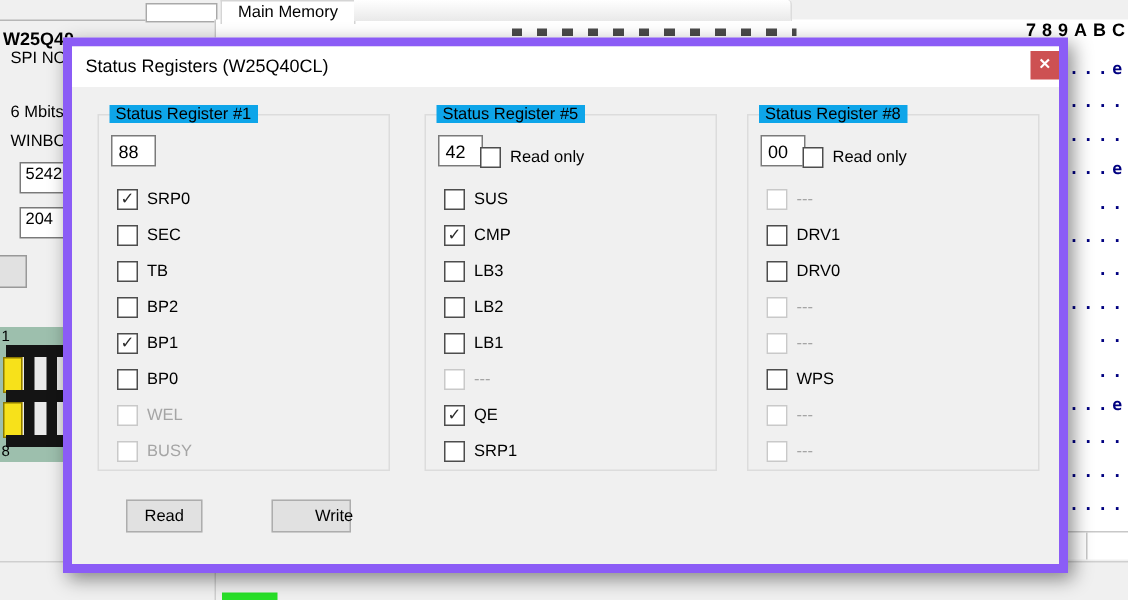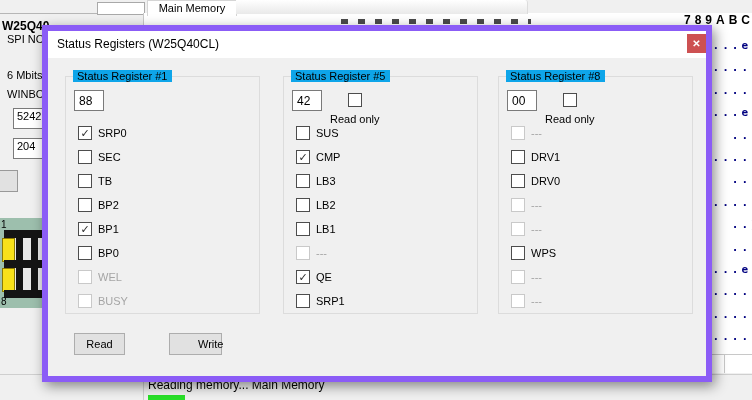--- a/index.html
+++ b/index.html
@@ -48,33 +48,33 @@
           border:6px solid #8b5cf6;box-shadow:3px 4px 12px rgba(0,0,0,.45);}
   .titlebar{position:absolute;left:0;top:0;right:0;height:27px;background:#fff;}
   .dlg-title{position:absolute;left:9px;top:6px;font-size:12px;}
   .close-btn{position:absolute;top:3px;right:0;width:19px;height:19px;color:#fff;
              font-size:10px;font-weight:bold;text-align:center;line-height:19px;cursor:pointer;}
 
   .group{position:absolute;top:45px;width:193px;height:236px;border:1px solid #dcdcdc;}
   .legend{position:absolute;top:-7px;left:7px;background:#0ea5e9;padding:0 4px;font-size:11px;}
   .hexval{position:absolute;left:8px;top:13px;width:24px;height:18px;background:#fff;
           border:1px solid #7a7a7a;font-family:"Liberation Sans",sans-serif;font-size:12px;padding:1px 0 0 4px;}
-  .ro{position:absolute;left:46px;top:16px;flex-direction:column;}
+  .ro{position:absolute;left:36px;top:16px;}
   .bits{position:absolute;left:12px;top:44px;}
   .cbrow{display:flex;align-items:center;height:24px;gap:6px;}
   .box{width:12px;height:12px;background:#fff;border:1px solid #4d4d4d;flex:0 0 auto;
        font-size:11px;line-height:12px;text-align:center;color:#2b2b2b;}
   .cbrow .lbl{font-size:11px;}
   .cbrow.disabled .box{border-color:#c9c9c9;}
   .cbrow.disabled .lbl{color:#a5a5a5;}
 
   .dlg-btn{position:absolute;top:302px;height:22px;background:#e1e1e1;border:1px solid #adadad;
            font-family:"Liberation Sans",sans-serif;font-size:11px;cursor:pointer;}
-  .btn-read{left:26px;width:51px;}
-  .btn-write{left:121px;width:53px;padding-left:28px;}
+  .btn-read{left:36px;width:51px;}
+  .btn-write{left:133px;width:53px;padding-left:28px;}
 </style>
 </head>
 <body>
 
 <div class="screen">
 
   <div class="abs toolbar-line"></div>
   <div class="abs partial-combo"></div>
   <div class="abs chip-name">W25Q40</div>
   <div class="abs info-label" style="top:33px">SPI NO</div>
@@ -122,21 +122,20 @@
     <div class="panel-footer">
         <div class="vdiv"></div>
       </div>
   </div>
 
   <div class="abs tab">Main Memory</div>
   <div class="abs tabstrip-rest"></div>
 
   <div class="abs statusbar">
     <div class="vline"></div>
-    <div class="status-text">Reading memory... Main Memory</div>
     <div class="progress" id="progress-bar" style="background: rgb(40, 224, 40);"></div>
   </div>
 
   <div class="abs dialog">
     <div class="titlebar">
       <span class="dlg-title">Status Registers (W25Q40CL)</span>
       <div class="close-btn" id="close-btn" style="background: rgb(205, 81, 82);">✕</div>
     </div>
     <div id="groups">
         <div class="group" style="left: 17px;">

